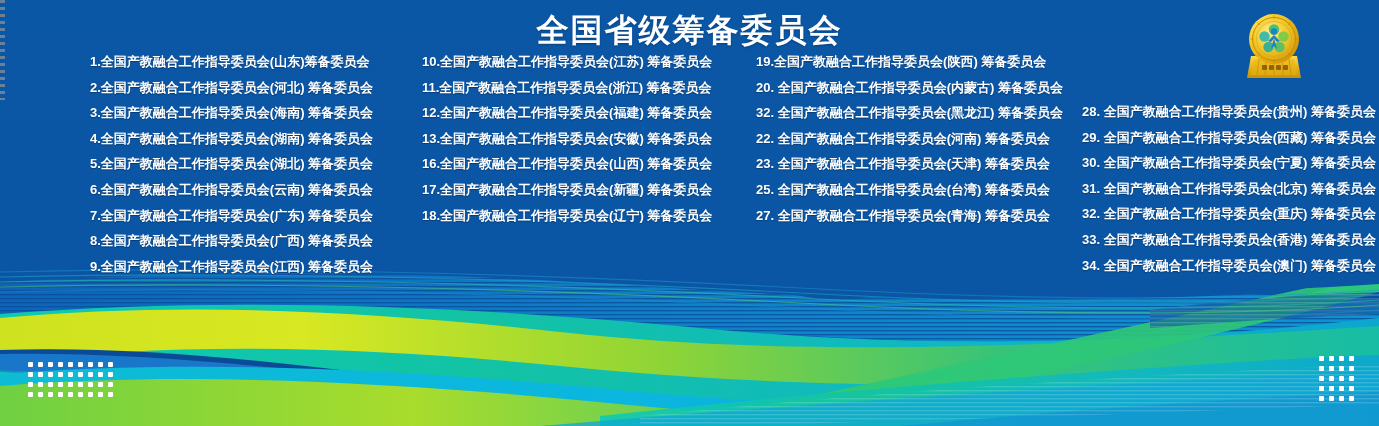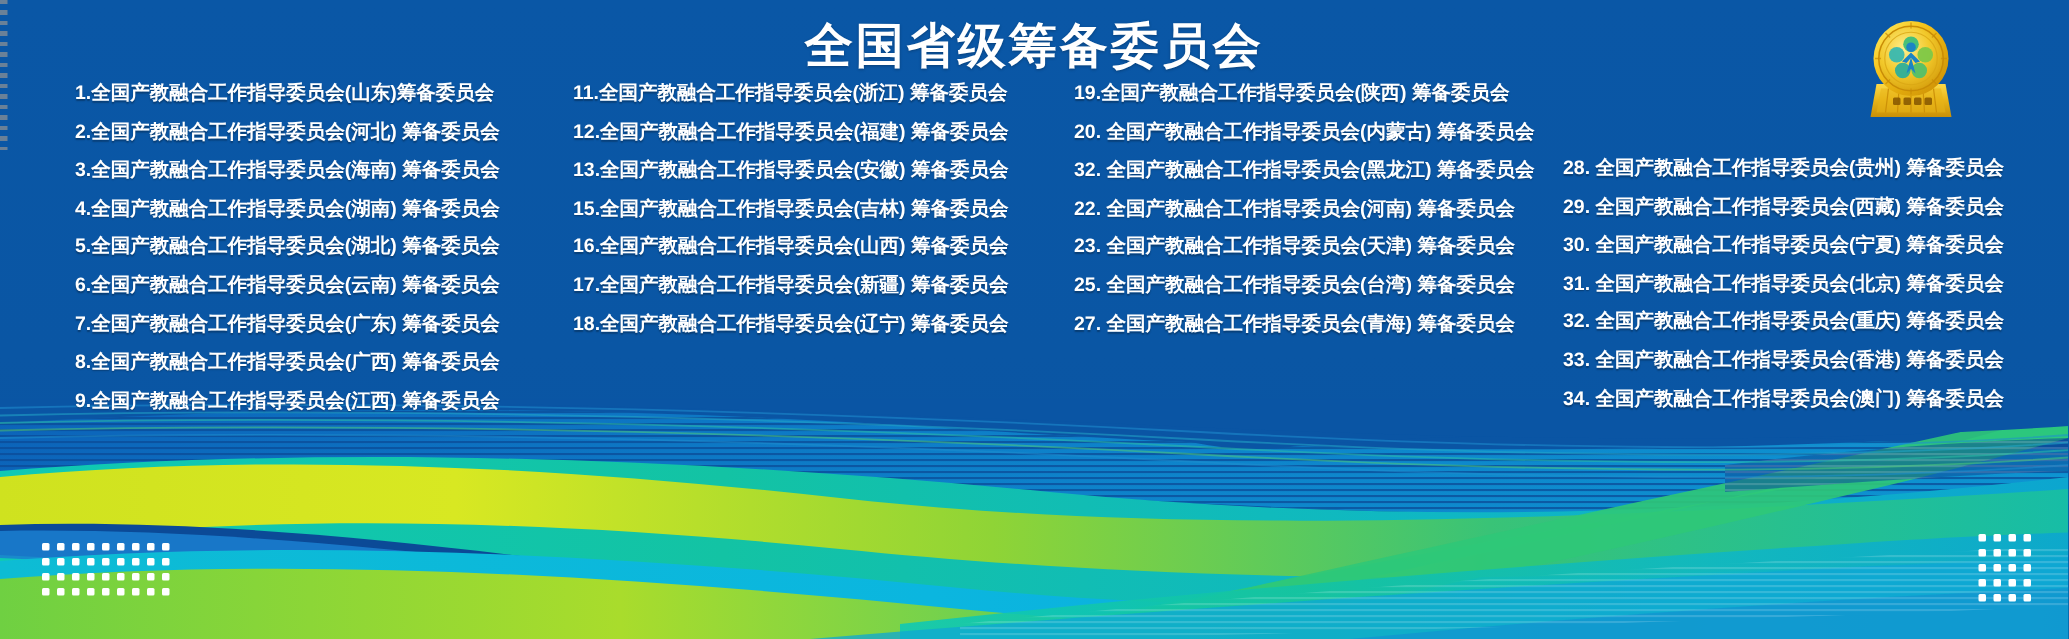--- a/index.html
+++ b/index.html
@@ -35,21 +35,21 @@
   
   .title{
     position:absolute;top:9px;left:0;width:1379px;text-align:center;
     color:#ffffff;font-size:32px;font-weight:bold;letter-spacing:2px;
     text-shadow:0 1px 2px rgba(0,0,0,.28);
   }
   
   .emblem{position:absolute;top:12px;left:1238px;width:72px;height:70px;}
   
   .columns{position:absolute;top:55px;left:0;width:1379px;height:240px;}
-  .col{position:absolute;top:0;}
+  .col{position:absolute;top:0;margin-left:40px;}
   #col-1{left:50px;width:330px;}
   #col-2{left:382px;width:335px;}
   #col-3{left:716px;width:325px;}
   #col-4{left:1042px;width:300px;top:50px;}
   .item{
     color:#ffffff;
     font-size:13px;
     font-weight:bold;
     line-height:14px;
     height:25.6px;
@@ -315,24 +315,24 @@
         <div class="item">2.全国产教融合工作指导委员会(河北) 筹备委员会</div>
         <div class="item">3.全国产教融合工作指导委员会(海南) 筹备委员会</div>
         <div class="item">4.全国产教融合工作指导委员会(湖南) 筹备委员会</div>
         <div class="item">5.全国产教融合工作指导委员会(湖北) 筹备委员会</div>
         <div class="item">6.全国产教融合工作指导委员会(云南) 筹备委员会</div>
         <div class="item">7.全国产教融合工作指导委员会(广东) 筹备委员会</div>
         <div class="item">8.全国产教融合工作指导委员会(广西) 筹备委员会</div>
         <div class="item">9.全国产教融合工作指导委员会(江西) 筹备委员会</div>
       </div>
     <div class="col" id="col-2">
+        <div class="item">10.全国产教融合工作指导委员会(江苏) 筹备委员会</div>
         <div class="item">11.全国产教融合工作指导委员会(浙江) 筹备委员会</div>
         <div class="item">12.全国产教融合工作指导委员会(福建) 筹备委员会</div>
         <div class="item">13.全国产教融合工作指导委员会(安徽) 筹备委员会</div>
-        <div class="item">15.全国产教融合工作指导委员会(吉林) 筹备委员会</div>
         <div class="item">16.全国产教融合工作指导委员会(山西) 筹备委员会</div>
         <div class="item">17.全国产教融合工作指导委员会(新疆) 筹备委员会</div>
         <div class="item">18.全国产教融合工作指导委员会(辽宁) 筹备委员会</div>
       </div>
     <div class="col" id="col-3">
         <div class="item">19.全国产教融合工作指导委员会(陕西) 筹备委员会</div>
         <div class="item">20. 全国产教融合工作指导委员会(内蒙古) 筹备委员会</div>
         <div class="item">32. 全国产教融合工作指导委员会(黑龙江) 筹备委员会</div>
         <div class="item">22. 全国产教融合工作指导委员会(河南) 筹备委员会</div>
         <div class="item">23. 全国产教融合工作指导委员会(天津) 筹备委员会</div>

